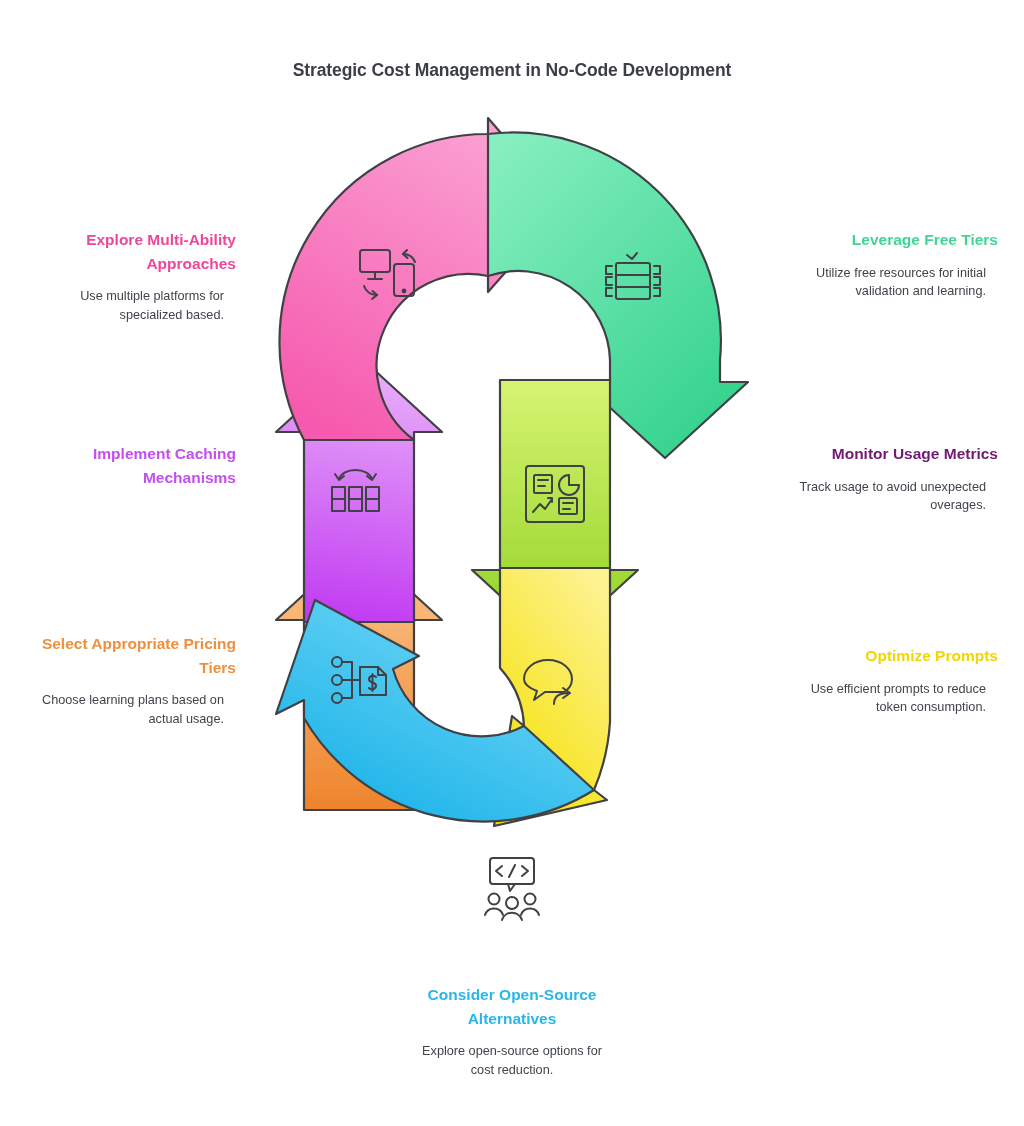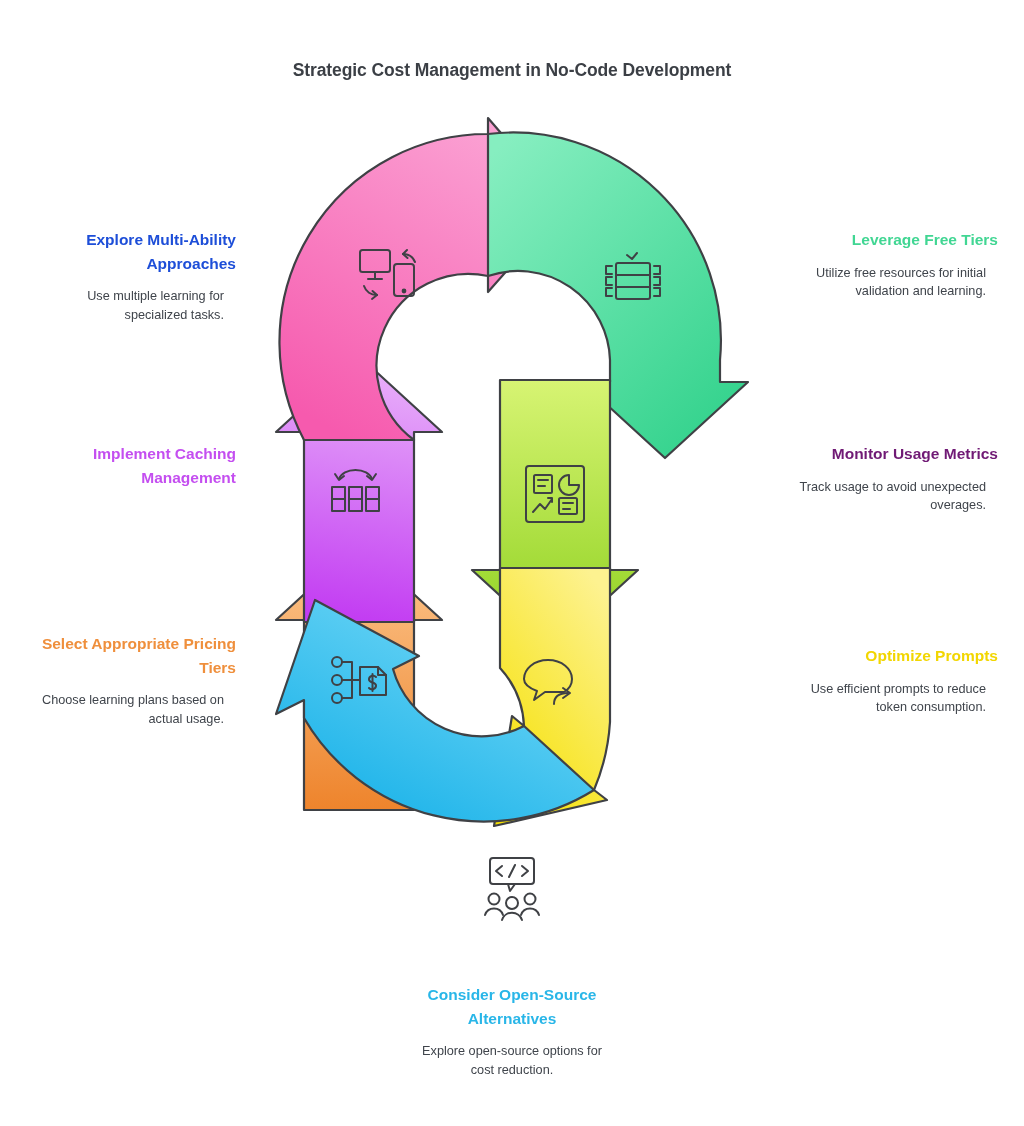--- a/index.html
+++ b/index.html
@@ -239,26 +239,26 @@
         <circle cx="46" cy="41" r="5.5"></circle>
         <path d="M 37 57 A 9.5 9.5 0 0 1 55 57"></path>
         <circle cx="28" cy="45" r="6"></circle>
         <path d="M 18 62 A 10.5 10.5 0 0 1 38 62"></path>
       </g>
     </g>
   </svg>
 </div>
 
 <div class="label-block label-left" id="label-explore">
-  <p class="label-title" style="color: #1d4ed8;">Explore Multi-Ability Approaches</p>
-  <p class="label-desc">Use multiple learning for specialized tasks.</p>
+  <p class="label-title" style="color: #ec4899;">Explore Multi-Ability Approaches</p>
+  <p class="label-desc">Use multiple platforms for specialized based.</p>
 </div>
 
 <div class="label-block label-left" id="label-caching">
-  <p class="label-title" style="color: rgb(196, 78, 240);">Implement Caching Management</p>
+  <p class="label-title" style="color: rgb(196, 78, 240);">Implement Caching Mechanisms</p>
 </div>
 
 <div class="label-block label-left" id="label-pricing">
   <p class="label-title" style="color: rgb(239, 143, 60);">Select Appropriate Pricing Tiers</p>
   <p class="label-desc">Choose learning plans based on actual usage.</p>
 </div>
 
 <div class="label-block label-right" id="label-freetiers">
   <p class="label-title" style="color: rgb(65, 214, 147);">Leverage Free Tiers</p>
   <p class="label-desc">Utilize free resources for initial validation and learning.</p>

